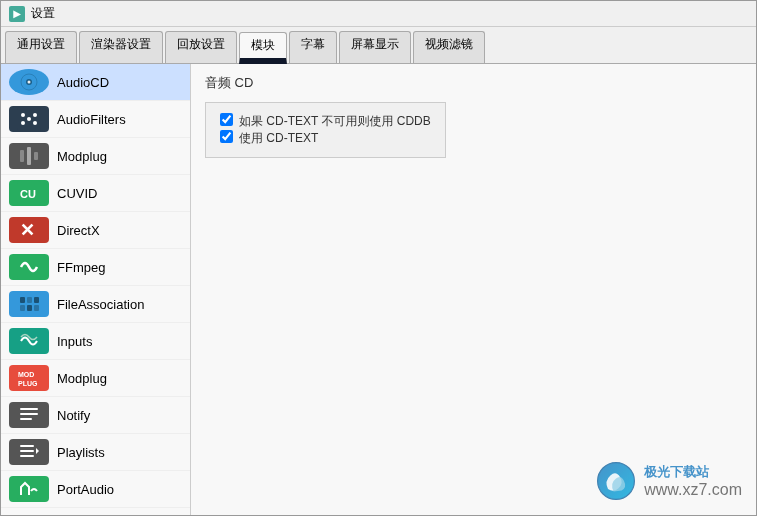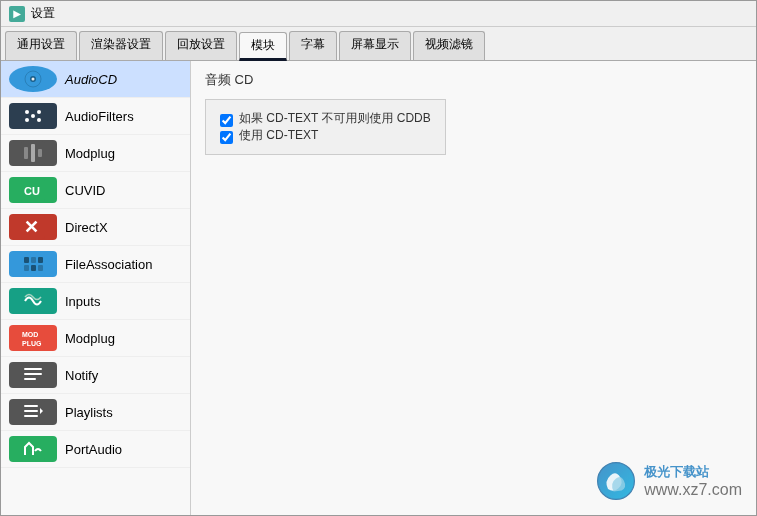--- a/index.html
+++ b/index.html
@@ -51,21 +51,21 @@
       font-size: 12px;
       cursor: pointer;
       border: 1px solid #aaa;
       border-bottom: none;
       background: #e0e0e0;
       margin-right: 2px;
       border-radius: 3px 3px 0 0;
     }
     .tab.active {
       background: #f8f8f8;
-      border-bottom: 3px solid #0f172a;
+      border-bottom: 6px solid #0f172a;
       z-index: 1;
       position: relative;
       bottom: -1px;
     }
     .content {
       display: flex;
       flex: 1;
       overflow: hidden;
     }
     .sidebar {
@@ -79,24 +79,23 @@
       display: flex;
       align-items: center;
       padding: 5px 8px;
       gap: 8px;
       cursor: pointer;
       font-size: 13px;
       border-bottom: 1px solid #eee;
     }
     .sidebar-item.active {
       background: #cce0ff;
-      font-style: italic;
     }
     .sidebar-icon {
-      width: 48px;
+      width: 40px;
       height: 26px;
       flex-shrink: 0;
       display: flex;
       align-items: center;
       justify-content: center;
       border-radius: 4px;
     }
     .icon-audiocd {
       background: #3498db;
       color: white;
@@ -169,21 +168,21 @@
       flex-direction: column;
       gap: 8px;
       border: 1px solid #ccc;
       padding: 10px 14px;
       background: #f0f0f0;
       display: inline-block;
       min-width: 220px;
     }
     .checkbox-row {
       display: flex;
-      align-items: flex-end;
+      align-items: flex-start;
       gap: 6px;
       font-size: 12px;
       color: #333;
     }
     .checkbox-row input[type=checkbox] {
       width: 13px;
       height: 13px;
     }
     .watermark {
       position: absolute;
@@ -283,20 +282,29 @@
         <div class="sidebar-icon icon-directx">
           <svg width="24" height="24" viewBox="0 0 24 24">
             <rect width="24" height="24" fill="#c0392b" rx="3"></rect>
             <text x="3" y="18" font-size="18" font-weight="bold" fill="white" font-family="Arial">✕</text>
           </svg>
         </div>
         <span>DirectX</span>
       </div>
 
 
+      <div class="sidebar-item">
+        <div class="sidebar-icon icon-ffmpeg">
+          <svg width="24" height="24" viewBox="0 0 24 24">
+            <rect width="24" height="24" fill="#27ae60" rx="3"></rect>
+            <path d="M4 12 Q8 4 12 12 Q16 20 20 12" stroke="white" stroke-width="2.5" fill="none"></path>
+          </svg>
+        </div>
+        <span>FFmpeg</span>
+      </div>
 
       <div class="sidebar-item">
         <div class="sidebar-icon icon-fileassoc">
           <svg width="24" height="24" viewBox="0 0 24 24">
             <rect width="24" height="24" fill="#3498db" rx="3"></rect>
             <rect x="3" y="5" width="5" height="6" fill="#1a5276" rx="1"></rect>
             <rect x="10" y="5" width="5" height="6" fill="#2874a6" rx="1"></rect>
             <rect x="17" y="5" width="5" height="6" fill="#1a5276" rx="1"></rect>
             <rect x="3" y="13" width="5" height="6" fill="#2874a6" rx="1"></rect>
             <rect x="10" y="13" width="5" height="6" fill="#1a5276" rx="1"></rect>

